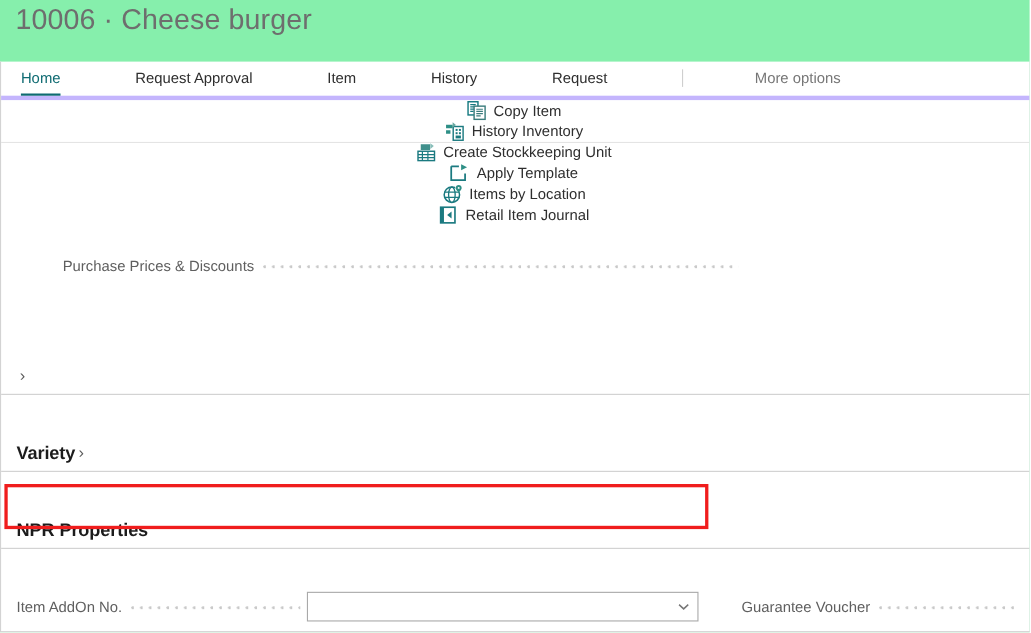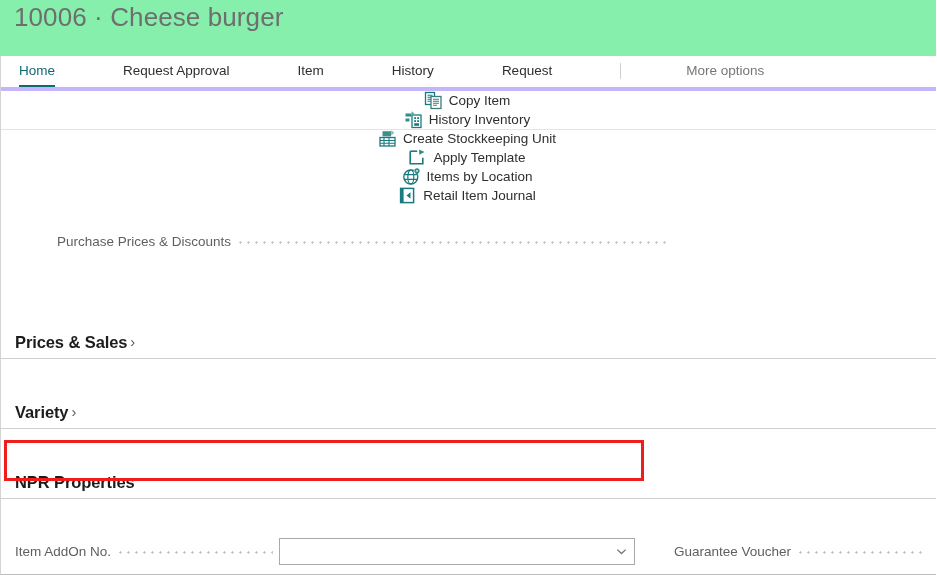--- a/index.html
+++ b/index.html
@@ -343,21 +343,20 @@
     </div>
 
     <div class="body">
 
       <div class="field-row pp-row">
         <span class="f-label">Purchase Prices &amp; Discounts</span>
         <span class="leader"></span>
       </div>
 
       <div class="section" style="top:192px">
-        <span class="s-title">Prices &amp; Sales</span>
         <span class="chev">›</span>
       </div>
 
       <div class="section" style="top:262px">
         <span class="s-title">Variety</span>
         <span class="chev">›</span>
       </div>
 
       <div class="section static" style="top:332px">
         <span class="s-title">NPR Properties</span>

